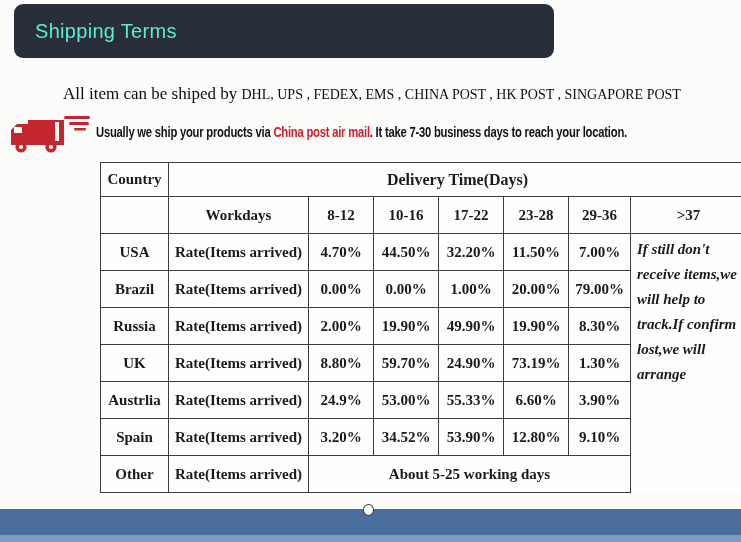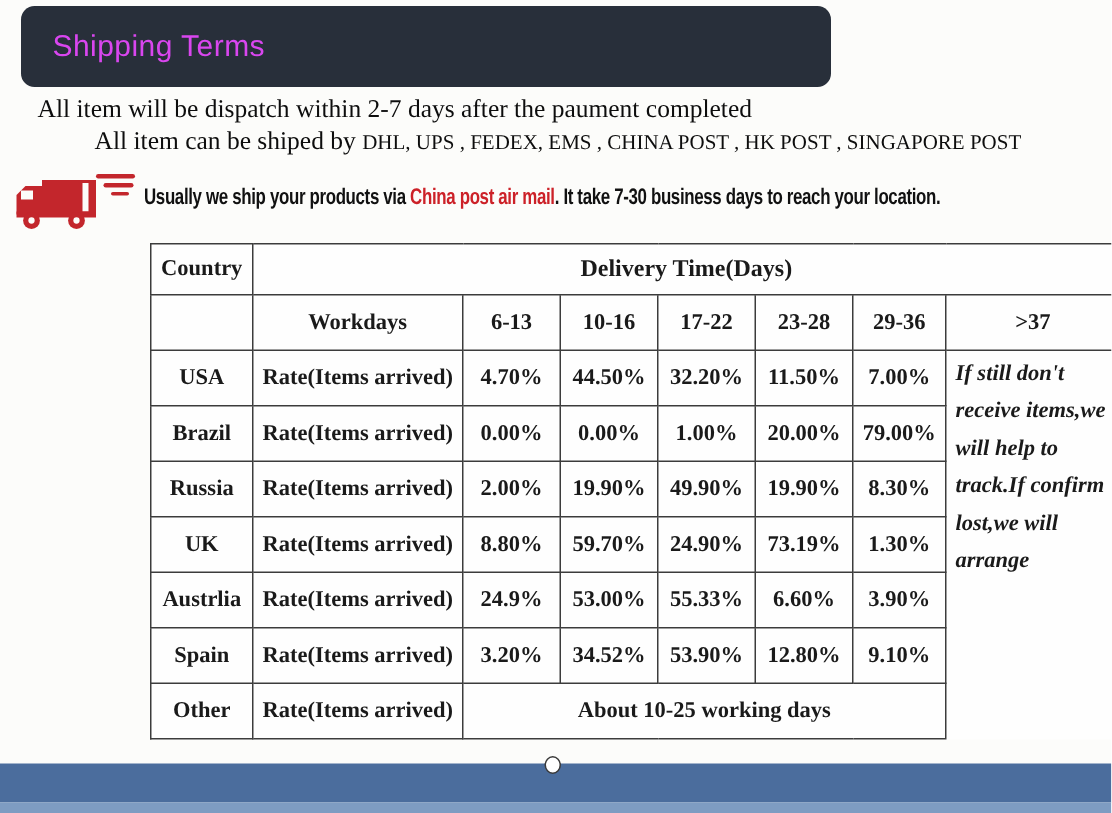--- a/index.html
+++ b/index.html
@@ -8,21 +8,21 @@
     background:#fcfcfa; font-family:"Liberation Serif", serif; color:#121212;
   }
 
   
   .header-box {
     position:absolute; left:14px; top:4px; width:540px; height:54px;
     background:#282f3a; border-radius:9px;
     display:flex; align-items:center; padding-left:21px; box-sizing:border-box;
   }
   .header-box .title {
-    font-family:"Liberation Sans", sans-serif; font-size:20px; color:#d946ef;
+    font-family:"Liberation Sans", sans-serif; font-size:20px; color:#5eead4;
     letter-spacing:0.3px;
   }
 
   
   .intro-line { position:absolute; white-space:nowrap; font-size:17px; color:#0d0d0d; }
   .l1 { left:25px; top:63px; }
   .l2 { left:18px; top:84px;margin-left:45px; }
   .l2 .carriers { font-size:14px; }
   .l3 { left:62px; top:103px; }
 
@@ -64,21 +64,20 @@
 </style>
 </head>
 <body>
 
 <div class="page">
 
   <div class="header-box">
     <span class="title">Shipping Terms</span>
   </div>
 
-  <div class="intro-line l1">All item will be dispatch within 2-7 days after the paument completed</div>
 
   <div class="intro-line l2"><span>All item can be shiped by </span><span class="carriers">DHL, UPS , FEDEX, EMS , CHINA POST , HK POST , SINGAPORE POST</span></div>
 
 
   <div class="truck-wrap">
     <svg width="84" height="40" viewBox="0 0 84 40" xmlns="http://www.w3.org/2000/svg">
 
       <rect x="56" y="1" width="26" height="3" rx="1.5" fill="#c3262c"></rect>
       <rect x="61" y="7" width="20" height="3" rx="1.5" fill="#c3262c"></rect>
       <rect x="66" y="13" width="12" height="2.4" rx="1.2" fill="#c3262c"></rect>
@@ -112,21 +111,21 @@
         <col style="width:116px">
     </colgroup>
     <tbody>
         <tr class="hrow1">
       <th>Country</th>
       <th colspan="7" class="group-header">Delivery Time(Days)</th>
     </tr>
     <tr>
       <th></th>
       <th>Workdays</th>
-      <th>6-13</th>
+      <th>8-12</th>
       <th>10-16</th>
       <th>17-22</th>
       <th>23-28</th>
       <th>29-36</th>
       <th>&gt;37</th>
     </tr>
     <tr>
       <td>USA</td>
       <td>Rate(Items arrived)</td>
       <td>4.70%</td>
@@ -177,21 +176,21 @@
       <td>Rate(Items arrived)</td>
       <td>3.20%</td>
       <td>34.52%</td>
       <td>53.90%</td>
       <td>12.80%</td>
       <td>9.10%</td>
     </tr>
     <tr>
       <td>Other</td>
       <td>Rate(Items arrived)</td>
-      <td colspan="5">About 10-25 working days</td>
+      <td colspan="5">About 5-25 working days</td>
     </tr>
   </tbody>
     </table>
 
   <div class="footer-bar"></div>
   <div class="footer-strip"></div>
   <div class="pagination-dot"></div>
 
 </div>
 

